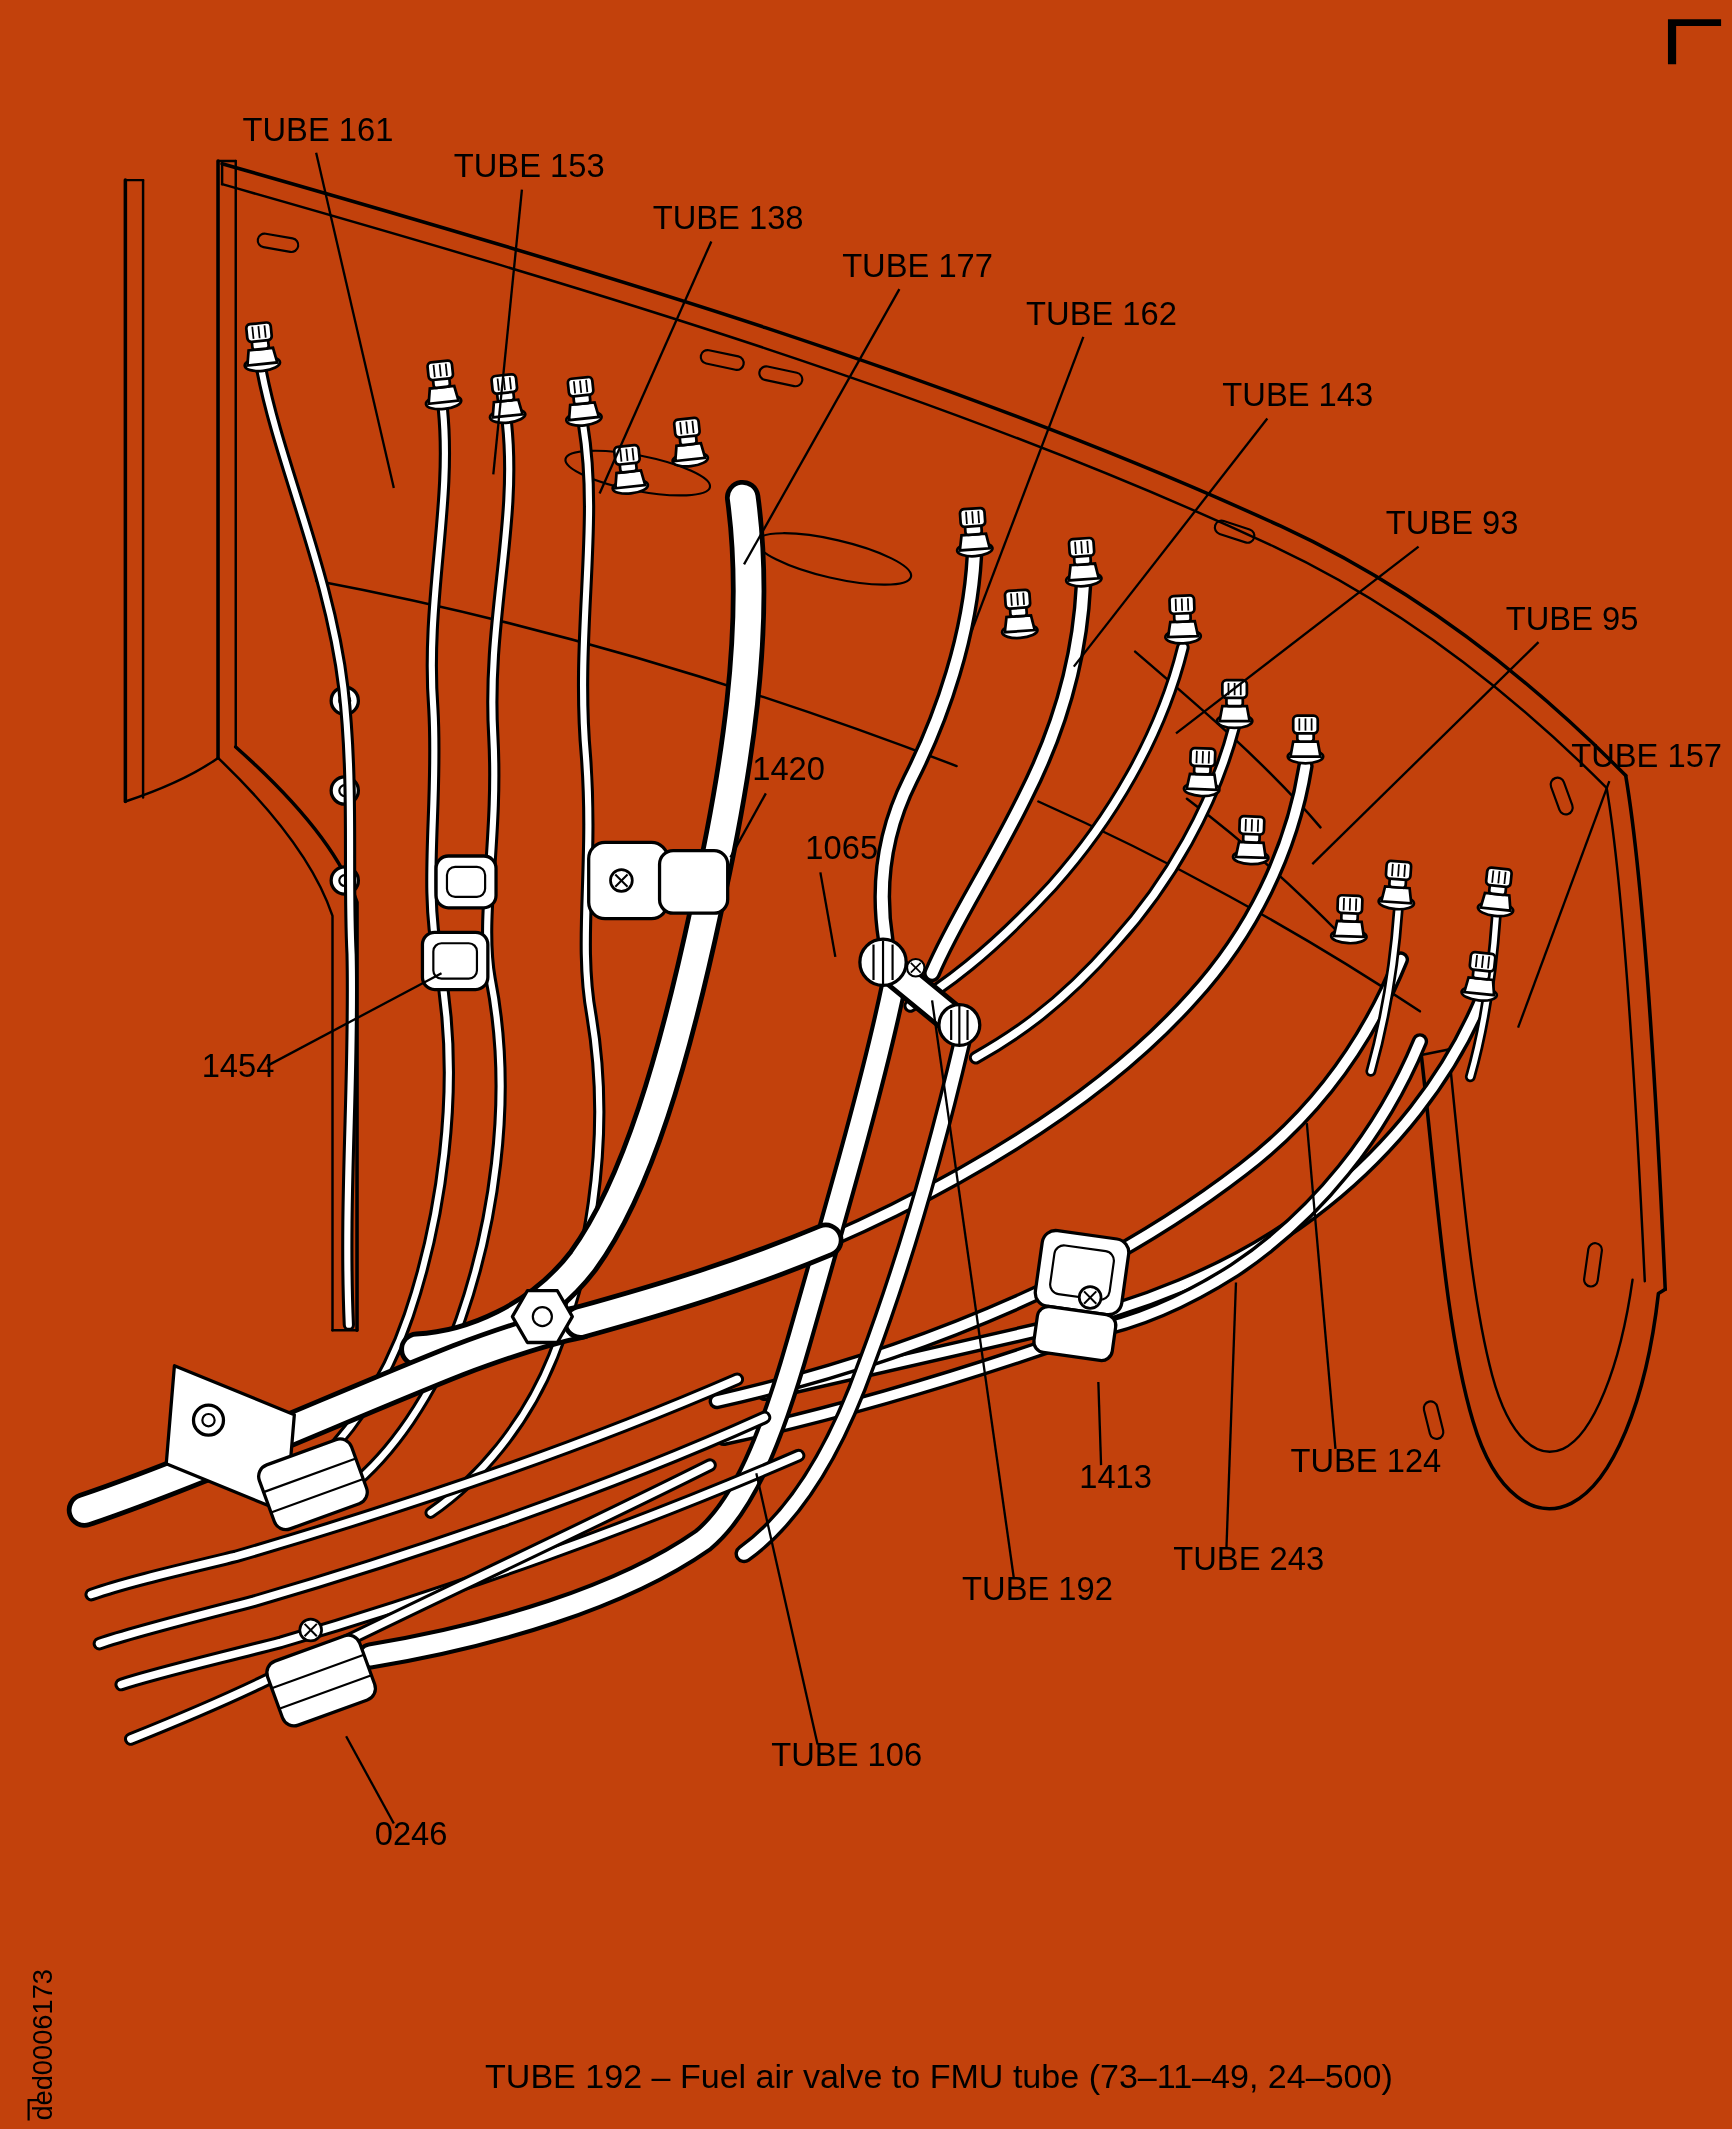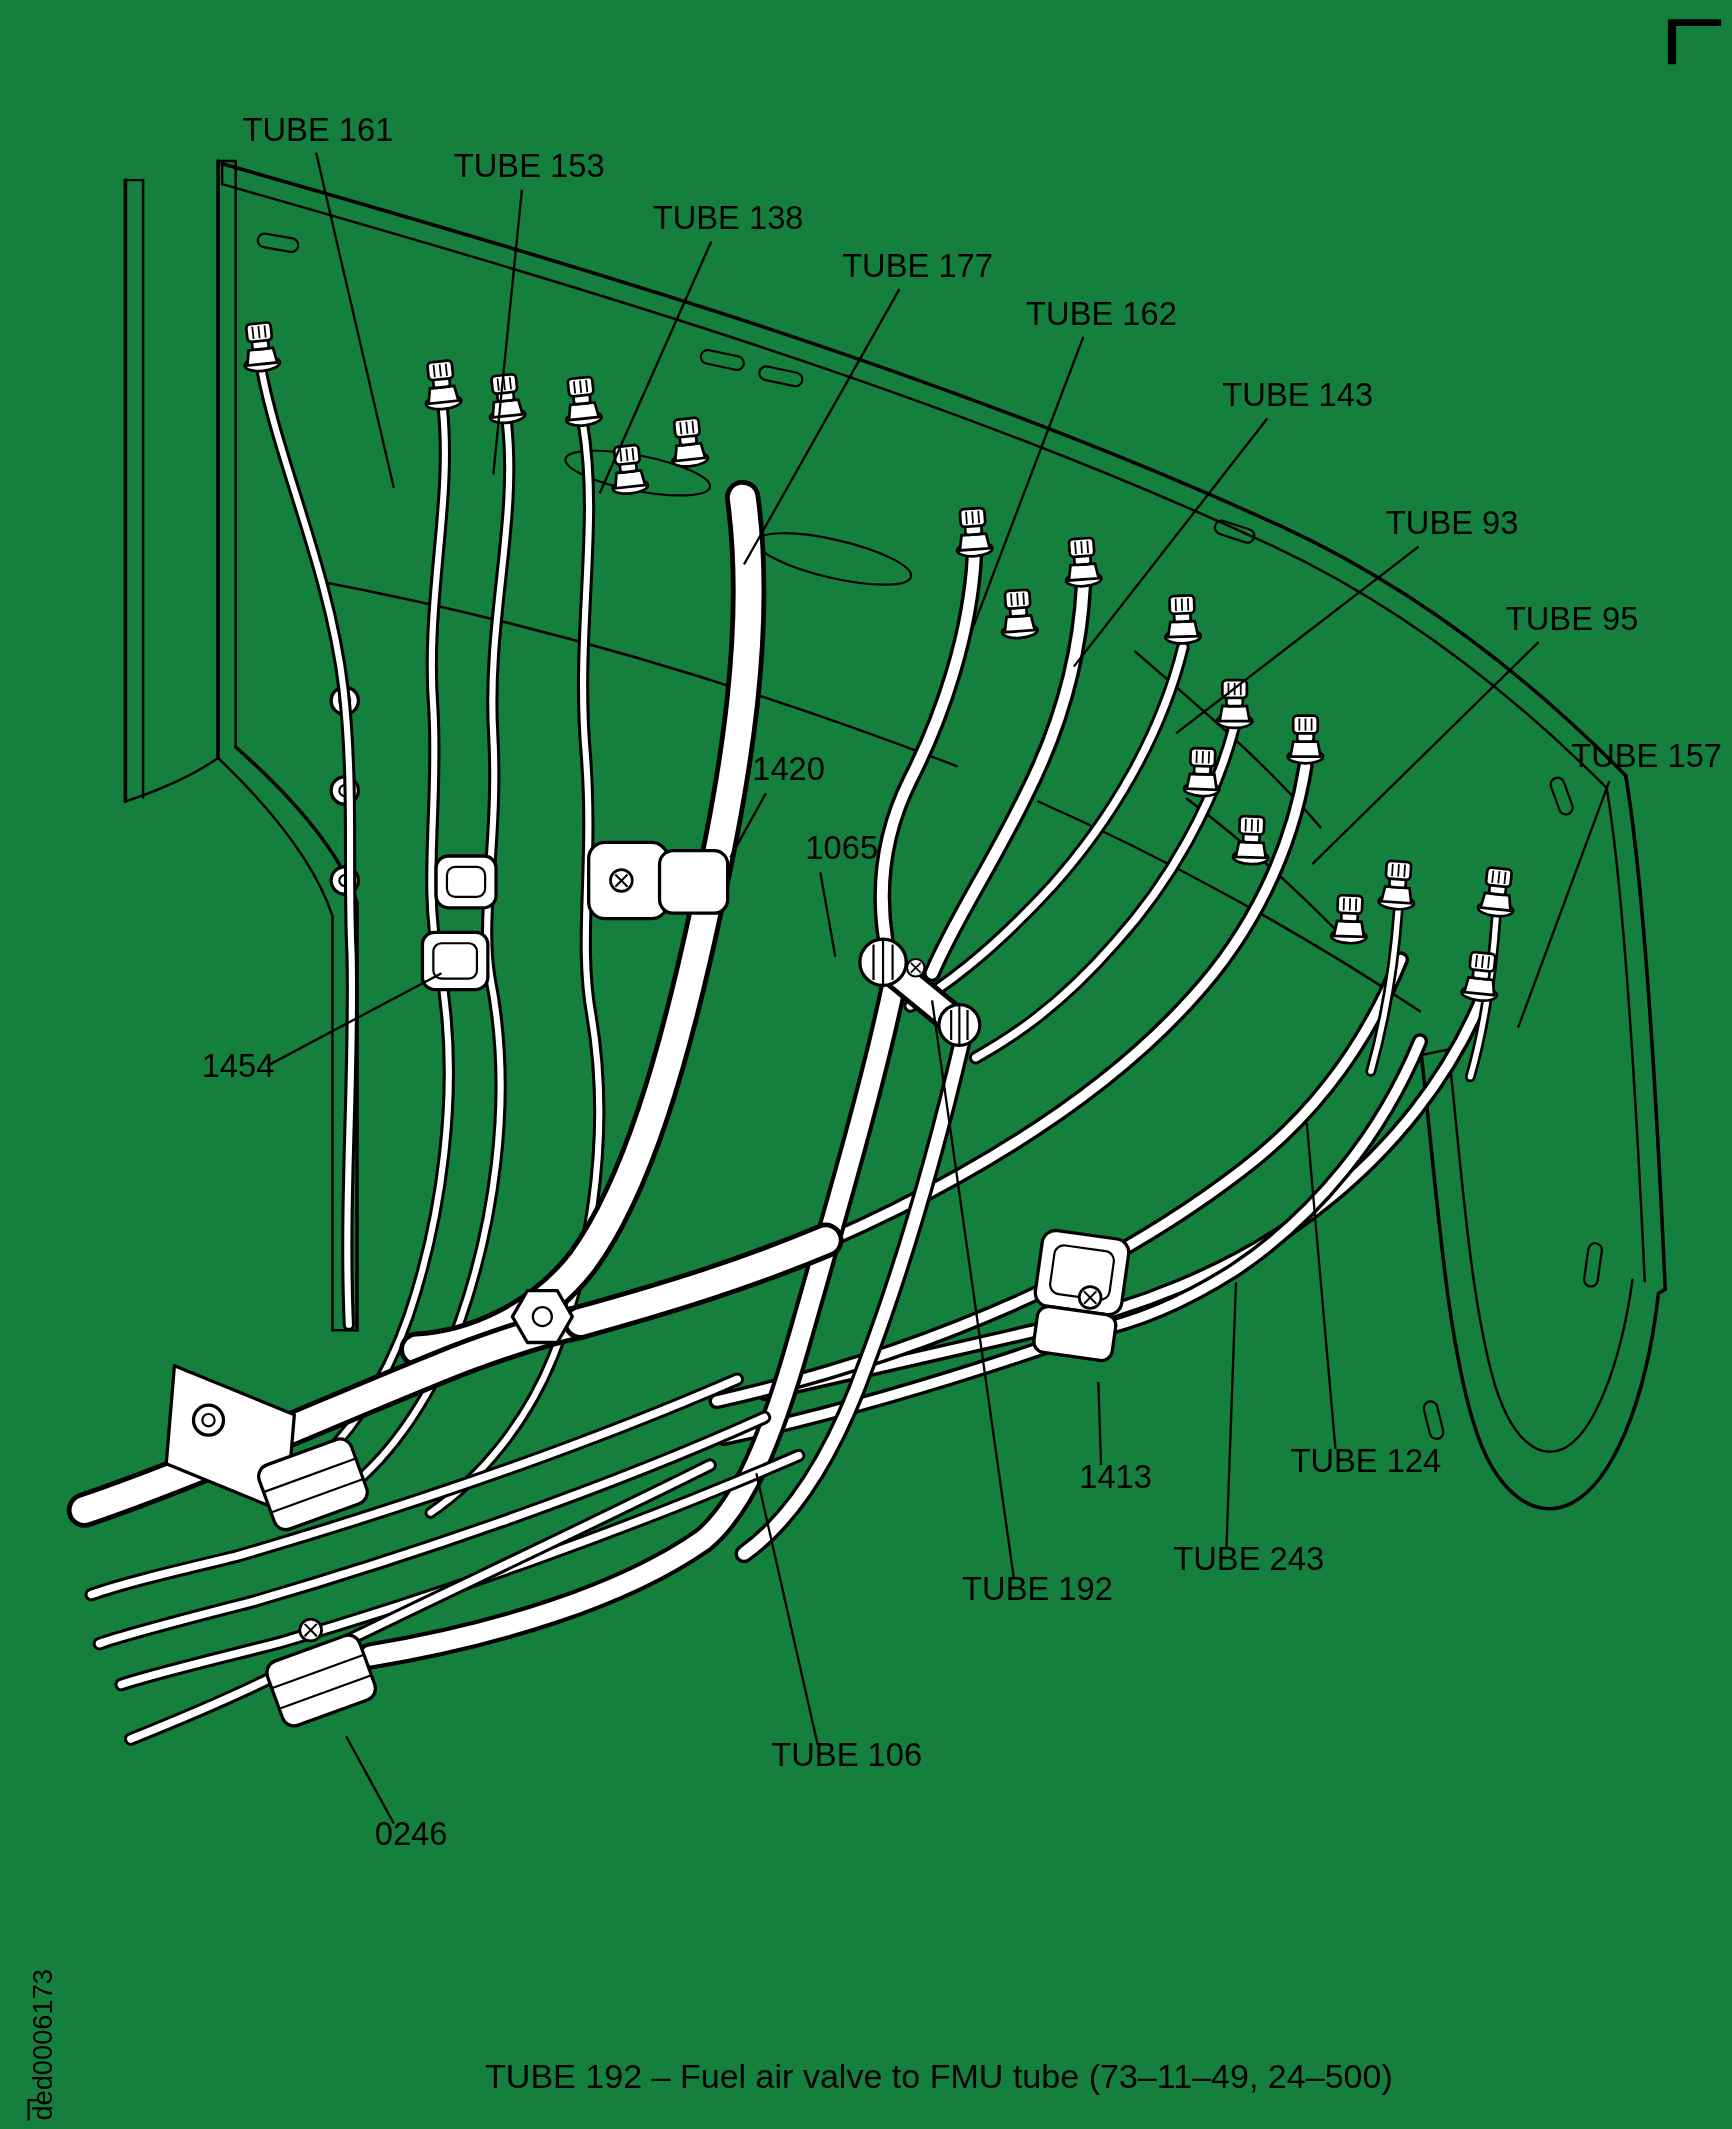--- a/index.html
+++ b/index.html
@@ -1,16 +1,16 @@
 <!DOCTYPE html>
 <html style="font-size:10.5px"><head>
 <meta charset="utf-8">
 <style>
   html,body{margin:0;padding:0;background:#ffffff;}
-  .page{position:relative;width:1732px;height:2129px;background:#15803d;overflow:hidden;}
+  .page{position:relative;width:1732px;height:2129px;background:#c2410c;overflow:hidden;}
   svg{display:block;width:100%;height:100%;}
   
   .art{fill:none;stroke:#000;stroke-width:2.6;stroke-linecap:round;stroke-linejoin:round;}
   .art2{fill:none;stroke:#000;stroke-width:1.8;stroke-linecap:round;stroke-linejoin:round;}
   .w{fill:#fff;stroke:#000;stroke-width:2.4;stroke-linejoin:round;}
   .thin{fill:none;stroke:#000;stroke-width:1.6;}
   .to{fill:none;stroke:#000;stroke-linecap:round;}
   .ti{fill:none;stroke:#fff;stroke-linecap:round;}
   .leader{stroke:#000;stroke-width:1.7;}
   .lbl{font-family:"Liberation Sans","DejaVu Sans",sans-serif;font-size:24px;fill:#000;}

